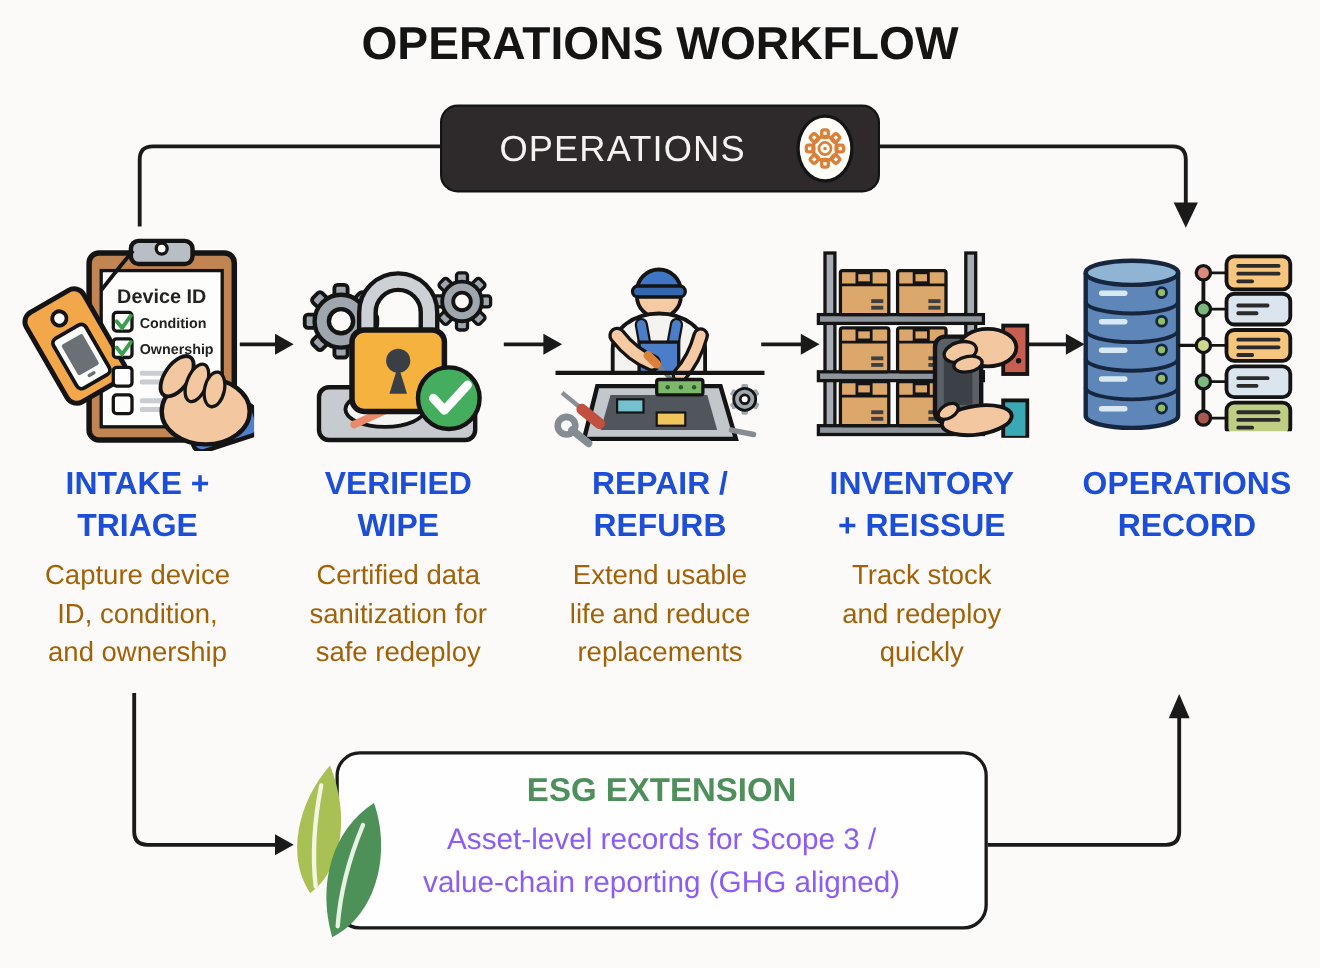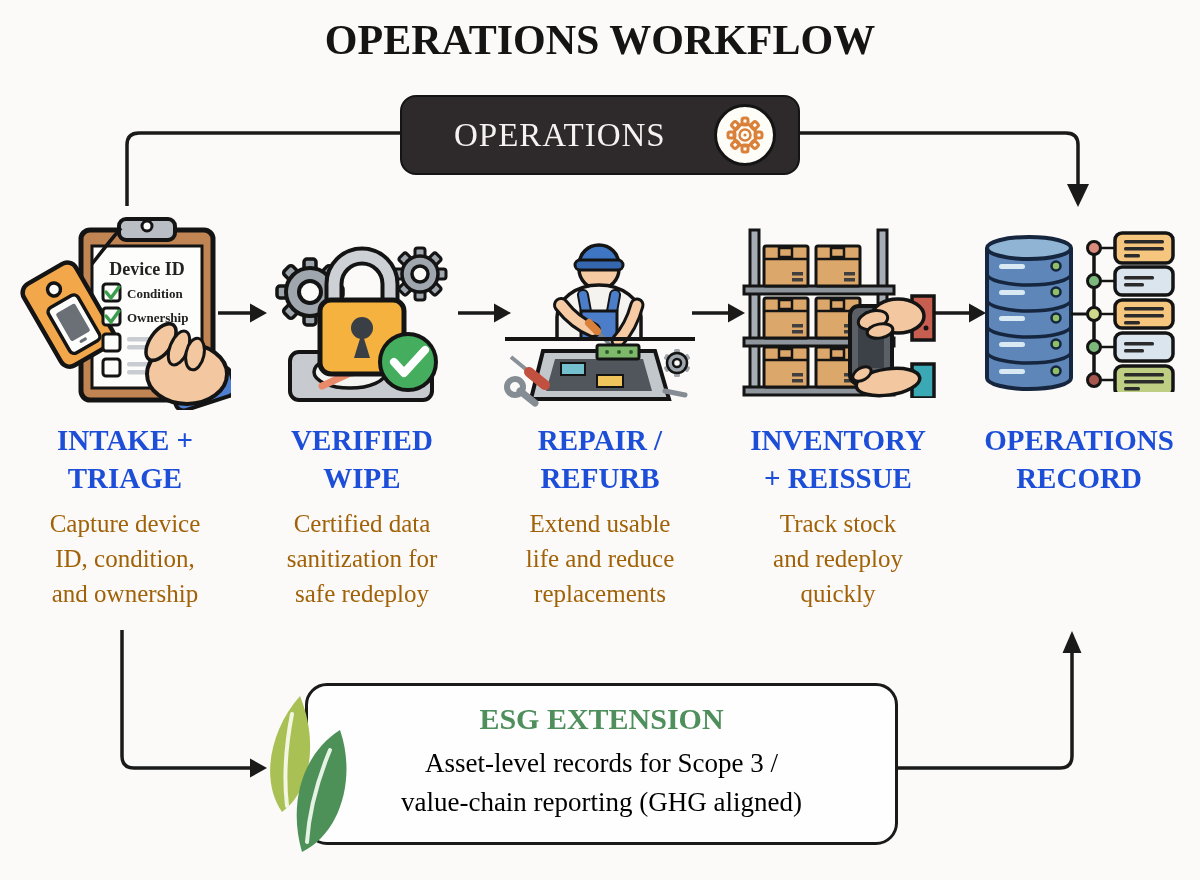--- a/index.html
+++ b/index.html
@@ -1,19 +1,19 @@
 <!DOCTYPE html>
 <html><head>
 <meta charset="utf-8">
 <style>
   html,body{margin:0;padding:0;background:#ffffff;}
   .canvas{
     position:relative;width:1200px;height:880px;overflow:hidden;
     background:#FBFAF9;
-    font-family:Liberation Serif, serif;
+    font-family:Liberation Sans, sans-serif;
   }
   .page-title{
     position:absolute;left:0;top:16px;width:1200px;margin:0;
     text-align:center;font-size:42px;font-weight:800;letter-spacing:0px;
     color:#141414;
   }
   .banner{
     position:absolute;left:400px;top:95px;width:400px;height:80px;
     background:#2E2A2B;border-radius:16px;border:2px solid #141414;
     display:flex;align-items:center;box-sizing:border-box;
@@ -42,21 +42,21 @@
   }
   .esg-box{
     position:absolute;left:305px;top:683px;width:593px;height:162px;
     background:#FEFEFE;border:3px solid #1A1A1A;border-radius:22px;
     box-sizing:border-box;z-index:1;text-align:center;
   }
   .esg-title{
     margin-top:16px;font-size:30px;font-weight:700;color:#4E8F5B;
   }
   .esg-desc{
-    margin-top:8px;font-size:27px;line-height:1.45;color:#000000;
+    margin-top:8px;font-size:27px;line-height:1.45;color:#8b5cf6;
     white-space:pre-line;
   }
   .esg-leaf{position:absolute;left:260px;top:692px;z-index:2;}
   svg{display:block;}
 </style>
 </head>
 <body>
 
 <div class="canvas">
 

